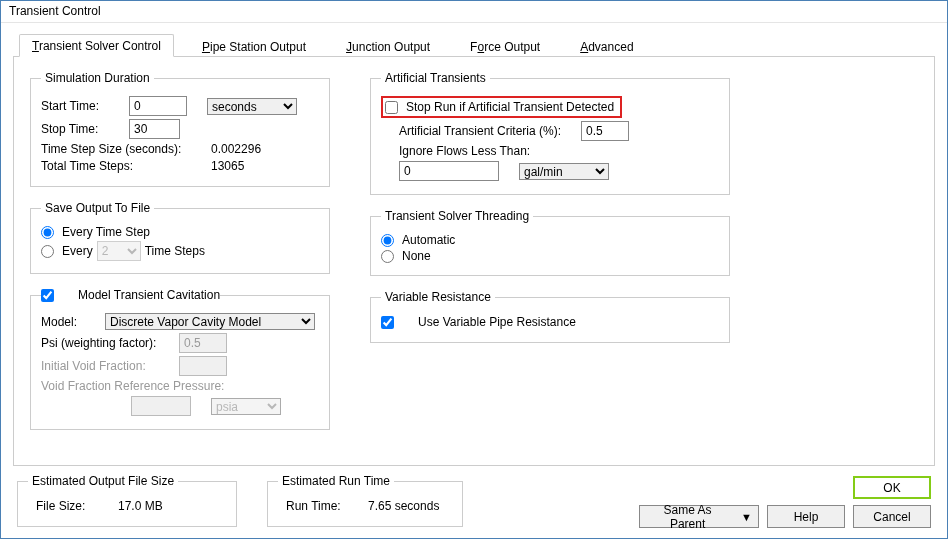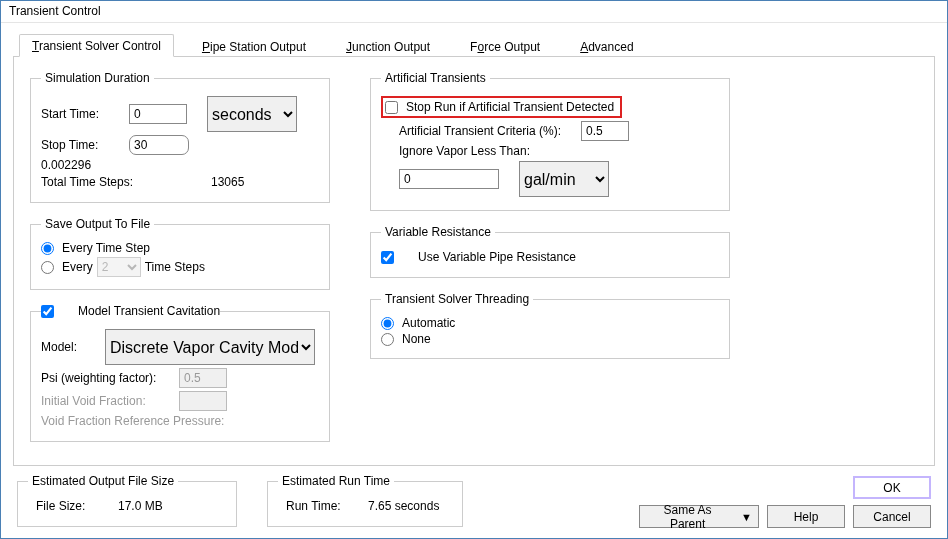--- a/index.html
+++ b/index.html
@@ -77,22 +77,22 @@
   .row { display: flex; align-items: center; gap: 20px; margin: 3px 0; }
   .lbl { display: inline-block; }
   input[type=text].textbox {
     border: 1px solid #888;
     height: 20px;
     padding: 1px 4px;
     font-size: 12px;
     font-family: inherit;
   }
   select.combo {
-    height: 36px;
-    font-size: 16px;
+    height: 17px;
+    font-size: 12px;
     font-family: inherit;
     border: 1px solid #888;
     background: #f0f0f0;
   }
   .disabled { color: #9a9a9a; }
   input[type=text].textbox.disabled { background: #f0f0f0; color: #9a9a9a; border-color:#bbb;}
   input[type=checkbox], input[type=radio] { margin: 0 4px 0 0; vertical-align: middle; }
   .radio-row { display:flex; align-items:center; gap:4px; margin:2px 0;}
   .highlight-box {
     border: 2px solid #d22;
@@ -112,21 +112,21 @@
     width: 78px;
     border: 1px solid #888;
     background: #f0f0f0;
     font-size: 12px;
     font-family: inherit;
     cursor: default;
     display: inline-flex;
     align-items: center;
     justify-content: center;
   }
-  .btn.primary { border: 2px solid #c4b5fd; background:#fff; }
+  .btn.primary { border: 2px solid #84cc16; background:#fff; }
   .btn.menu { width: 120px; justify-content: center; gap:12px;align-items:center;}
   .spacer { flex: 1; }
   .chev { font-size: 11px; }
   .mini-select {
     height: 20px; font-size:12px; border:1px solid #bbb; background:#f0f0f0;
   }
 </style>
 </head>
 <body>
 
@@ -151,23 +151,24 @@
           <legend>Simulation Duration</legend>
           <div class="row">
             <span class="lbl" style="width:68px">Start Time:</span>
             <input type="text" class="textbox" style="width: 58px;" value="0">
             <select class="combo" style="width:90px">
               <option>seconds</option>
             </select>
           </div>
           <div class="row">
             <span class="lbl" style="width:68px">Stop Time:</span>
-            <input type="text" class="textbox" style="width: 60px; border-radius: 7px;" value="30">
-          </div>
-          <div class="row">
+            <input type="text" class="textbox" style="width: 51px;" value="30">
+          </div>
+          <div class="row">
+            <span class="lbl" style="width:150px">Time Step Size (seconds):</span>
             <span>0.002296</span>
           </div>
           <div class="row">
             <span class="lbl" style="width:150px">Total Time Steps:</span>
             <span>13065</span>
           </div>
         </fieldset>
 
         <fieldset class="group">
           <legend>Save Output To File</legend>
@@ -202,66 +203,72 @@
             <span class="lbl" style="width:118px">Psi (weighting factor):</span>
             <input type="text" class="textbox disabled" style="width: 48px;" disabled="" value="0.5">
           </div>
           <div class="row">
             <span class="lbl disabled" style="width:118px">Initial Void Fraction:</span>
             <input type="text" class="textbox disabled" style="width: 48px;" disabled="">
           </div>
           <div class="row">
             <span class="lbl disabled">Void Fraction Reference Pressure:</span>
           </div>
+          <div class="row" style="padding-left:90px">
+            <input type="text" class="textbox disabled" style="width: 60px;" disabled="">
+            <select class="combo disabled" style="width:70px" disabled="">
+              <option>psia</option>
+            </select>
+          </div>
         </fieldset>
 
       </div>
 
       <div class="col right">
 
         <fieldset class="group">
           <legend>Artificial Transients</legend>
           <div class="row">
             <span class="highlight-box">
               <input type="checkbox" style="">
               <span>Stop Run if Artificial Transient Detected</span>
             </span>
           </div>
           <div class="row" style="padding-left:18px">
             <span class="lbl">Artificial Transient Criteria (%):</span>
             <input type="text" class="textbox" style="width: 48px;" value="0.5">
           </div>
           <div class="row" style="padding-left:18px">
-            <span class="lbl">Ignore Vapor Less Than:</span>
+            <span class="lbl">Ignore Flows Less Than:</span>
           </div>
           <div class="row" style="padding-left:18px">
             <input type="text" class="textbox" style="width: 100px;" value="0">
             <select class="combo" style="width:90px">
               <option>gal/min</option>
             </select>
           </div>
         </fieldset>
 
         <fieldset class="group">
-          <legend>Variable Resistance</legend>
-          <div class="row">
-            <input type="checkbox" checked="" style="">
-            <span>Use Variable Pipe Resistance</span>
-          </div>
-        </fieldset>
-
-        <fieldset class="group">
           <legend>Transient Solver Threading</legend>
           <div class="radio-row">
             <input type="radio" name="thread" checked="" style="">
             <span>Automatic</span>
           </div>
           <div class="radio-row">
             <input type="radio" name="thread" style="">
             <span>None</span>
+          </div>
+        </fieldset>
+
+        <fieldset class="group">
+          <legend>Variable Resistance</legend>
+          <div class="row">
+            <input type="checkbox" checked="" style="">
+            <span>Use Variable Pipe Resistance</span>
           </div>
         </fieldset>
 
       </div>
 
     </div>
 
     <div class="bottom">
       <fieldset class="group" style="width:220px">
         <legend>Estimated Output File Size</legend>

